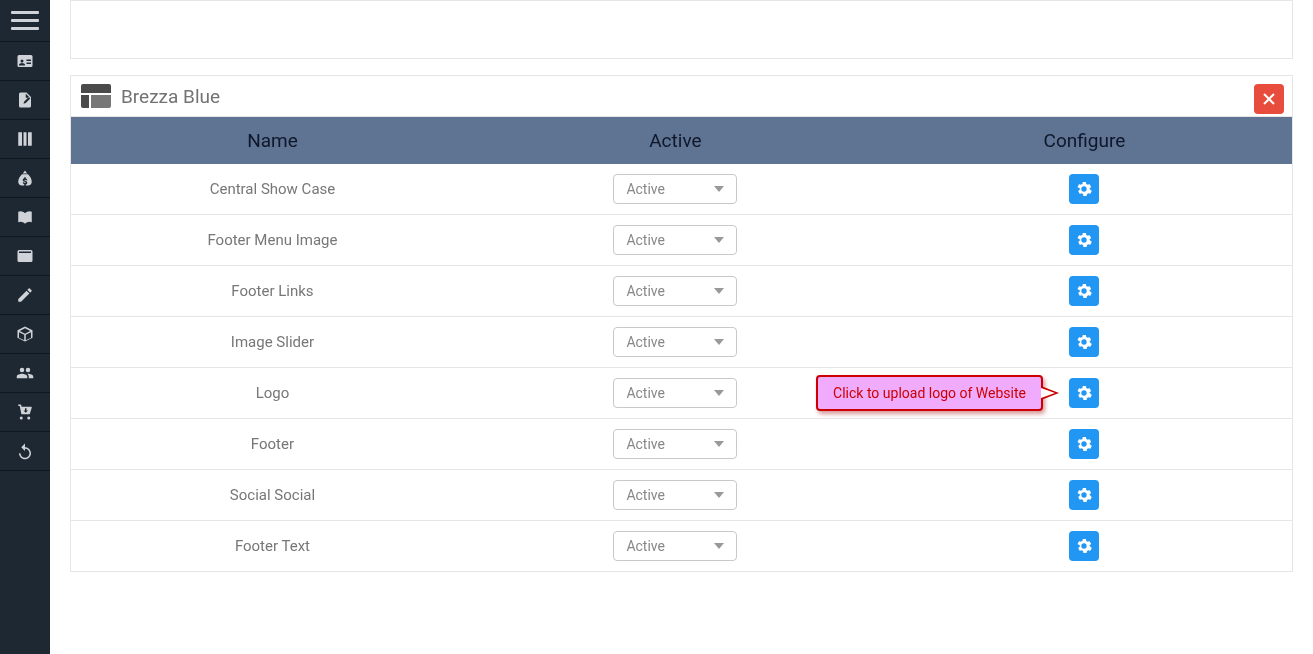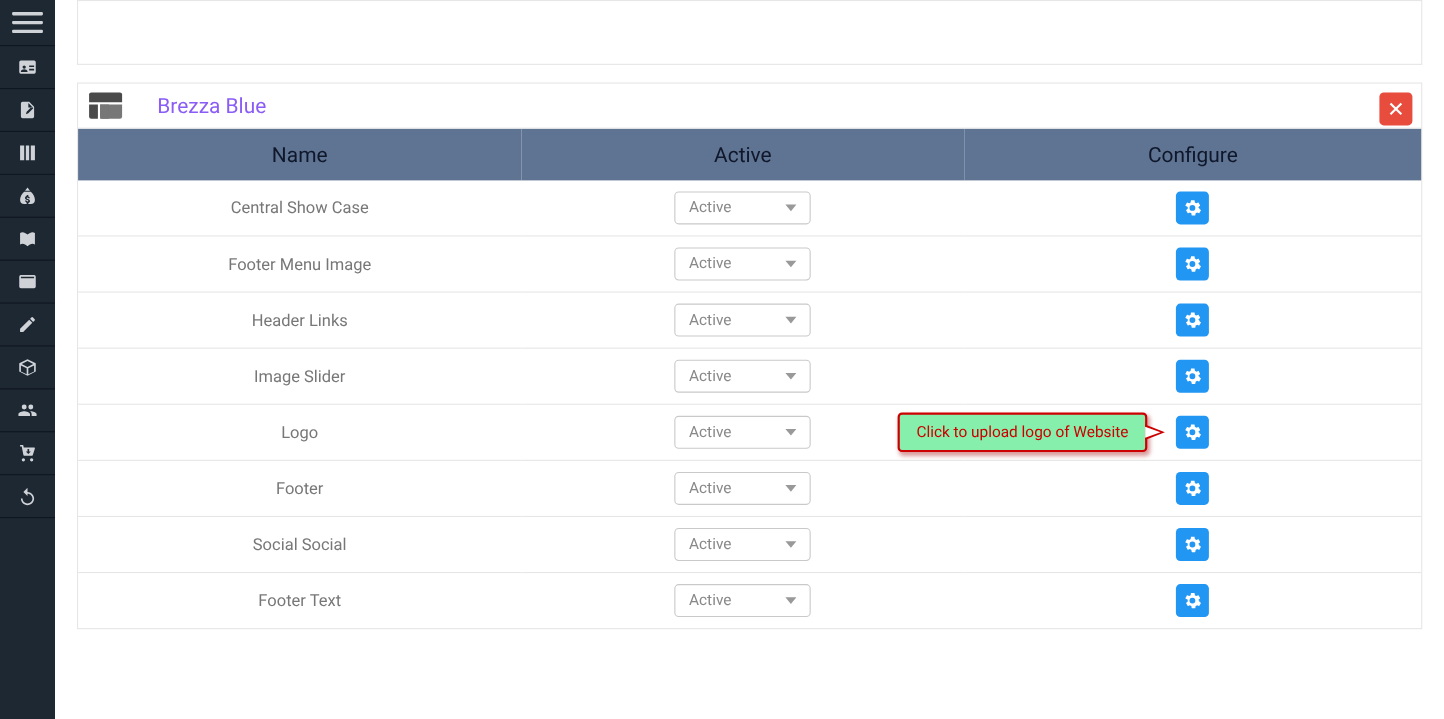--- a/index.html
+++ b/index.html
@@ -86,23 +86,22 @@
       border-radius: 0 0 0 2px;
     }
     .template-icon .block2 {
       position: absolute;
       left: 10px; top: 11px; width: 20px; height: 13px;
       background: #777777;
       border-radius: 0 0 2px 0;
     }
     .panel-title {
       font-size: 19px;
-      color: #8b5cf6;
+      color: #737373;
       font-weight: 400;
-      margin-left: 22px;
     }
     .close-btn {
       position: absolute;
       right: 8px; top: 8px;
       width: 30px; height: 30px;
       background: #e74c3c;
       border-radius: 4px;
       display: flex;
       align-items: center;
       justify-content: center;
@@ -167,21 +166,21 @@
       border-radius: 4px;
       display: inline-flex;
       align-items: center;
       justify-content: center;
       cursor: pointer;
     }
     .gear-btn svg { width: 16px; height: 16px; fill: #fff; }
     .callout {
       position: absolute;
       border: 2px solid #c00;
-      background: #86efac;
+      background: #f0abfc;
       color: #c00;
       font-size: 14px;
       padding: 8px 15px;
       border-radius: 4px;
       box-shadow: 2px 3px 4px rgba(160,0,0,0.4);
       white-space: nowrap;
       z-index: 10;
     }
     .callout::after {
       content: "";
@@ -310,21 +309,21 @@
                 <span class="val">Active</span>
                 <span class="chev"></span>
               </div></td>
             <td class="col-config" style="position: relative;"><div class="gear-btn">
                 <svg viewBox="0 0 24 24">
                   <path d="M12 8a4 4 0 100 8 4 4 0 000-8zm9.4 4c0 .4 0 .8-.1 1.2l2.1 1.6c.2.2.3.4.1.7l-2 3.5c-.1.2-.4.3-.6.2l-2.5-1a7.7 7.7 0 01-2 1.2l-.4 2.6c0 .3-.3.5-.5.5h-4c-.3 0-.5-.2-.5-.5l-.4-2.6c-.7-.3-1.4-.7-2-1.2l-2.5 1c-.2.1-.5 0-.6-.2l-2-3.5c-.1-.2-.1-.5.1-.7l2.1-1.6a8 8 0 010-2.4L2.6 9.2c-.2-.2-.3-.4-.1-.7l2-3.5c.1-.2.4-.3.6-.2l2.5 1c.6-.5 1.3-.9 2-1.2l.4-2.6c0-.3.3-.5.5-.5h4c.3 0 .5.2.5.5l.4 2.6c.7.3 1.4.7 2 1.2l2.5-1c.2-.1.5 0 .6.2l2 3.5c.1.2.1.5-.1.7l-2.1 1.6c.1.4.1.8.1 1.2z"></path>
                 </svg>
               </div></td>
           </tr>
           <tr>
-            <td class="col-name">Header Links</td>
+            <td class="col-name">Footer Links</td>
             <td class="col-status"><div class="select-wrap">
                 <span class="val">Active</span>
                 <span class="chev"></span>
               </div></td>
             <td class="col-config" style="position: relative;"><div class="gear-btn">
                 <svg viewBox="0 0 24 24">
                   <path d="M12 8a4 4 0 100 8 4 4 0 000-8zm9.4 4c0 .4 0 .8-.1 1.2l2.1 1.6c.2.2.3.4.1.7l-2 3.5c-.1.2-.4.3-.6.2l-2.5-1a7.7 7.7 0 01-2 1.2l-.4 2.6c0 .3-.3.5-.5.5h-4c-.3 0-.5-.2-.5-.5l-.4-2.6c-.7-.3-1.4-.7-2-1.2l-2.5 1c-.2.1-.5 0-.6-.2l-2-3.5c-.1-.2-.1-.5.1-.7l2.1-1.6a8 8 0 010-2.4L2.6 9.2c-.2-.2-.3-.4-.1-.7l2-3.5c.1-.2.4-.3.6-.2l2.5 1c.6-.5 1.3-.9 2-1.2l.4-2.6c0-.3.3-.5.5-.5h4c.3 0 .5.2.5.5l.4 2.6c.7.3 1.4.7 2 1.2l2.5-1c.2-.1.5 0 .6.2l2 3.5c.1.2.1.5-.1.7l-2.1 1.6c.1.4.1.8.1 1.2z"></path>
                 </svg>
               </div></td>
           </tr>

